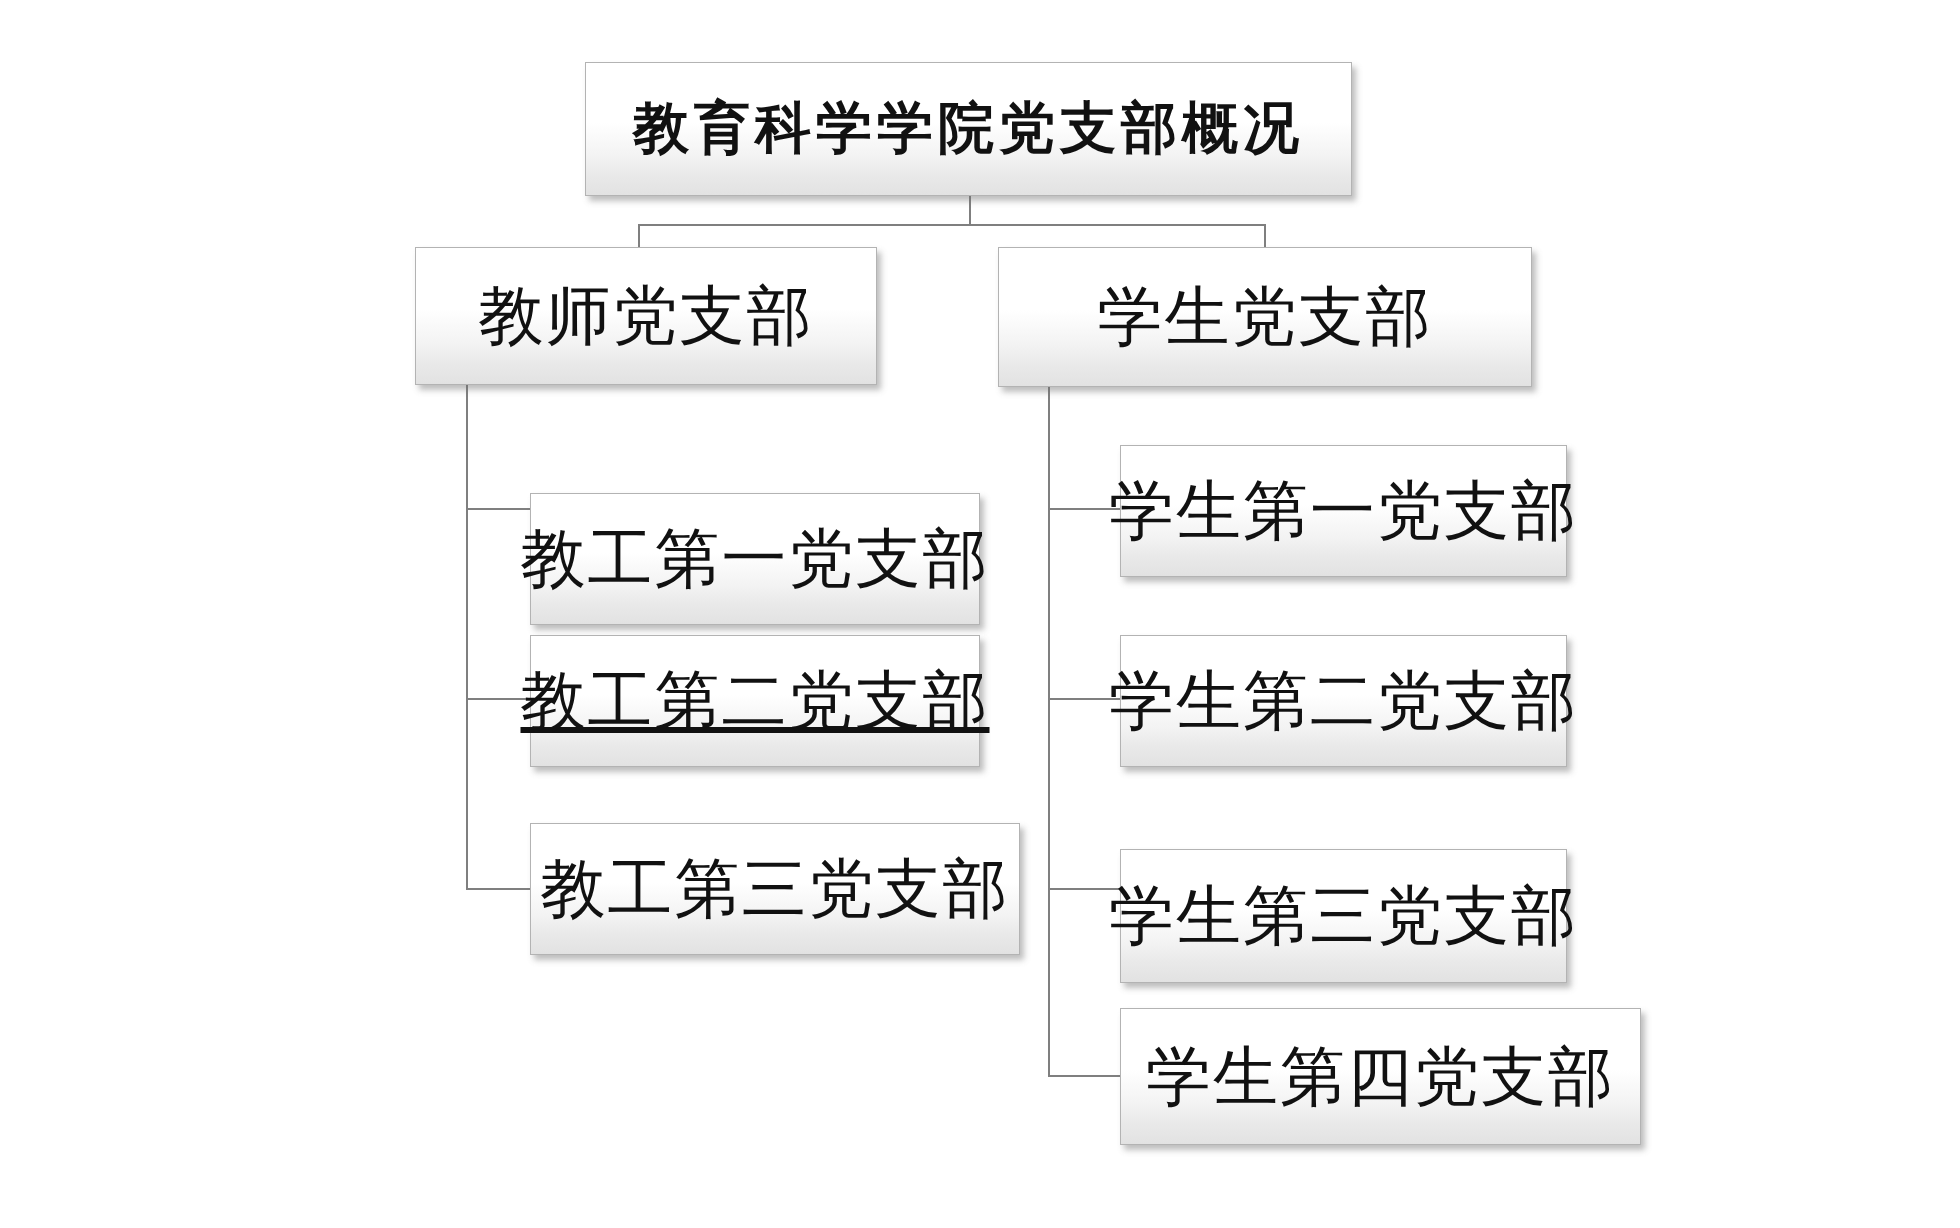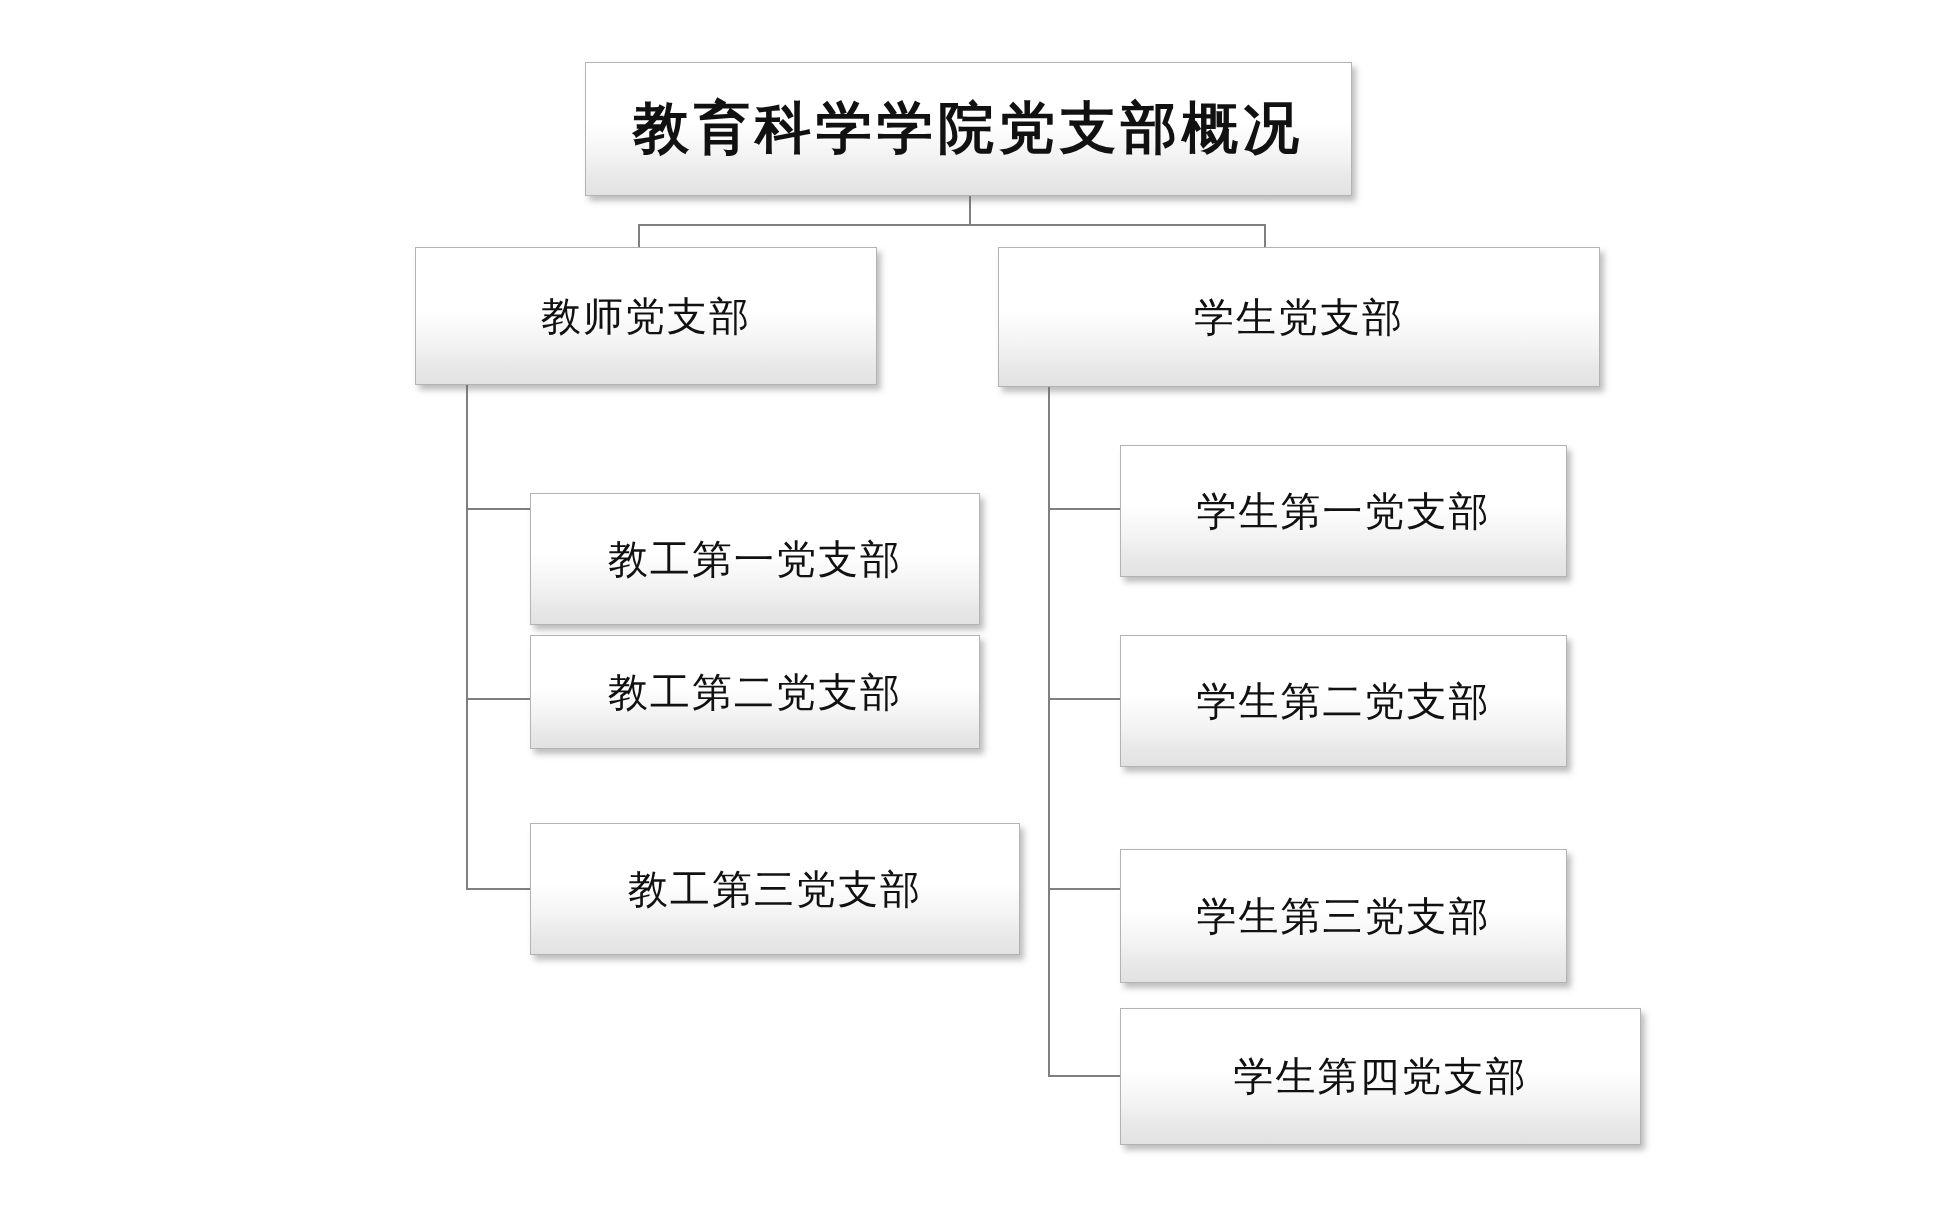--- a/index.html
+++ b/index.html
@@ -11,21 +11,21 @@
     overflow:hidden;
     padding-left:40px;
   }
   .node{
     position:absolute;
     display:flex;align-items:center;justify-content:center;
     border:1px solid #b3b3b3;
     background:linear-gradient(180deg,#ffffff 0%,#ffffff 45%,#f3f3f3 70%,#e9e9e9 85%,#e2e2e2 100%);
     box-shadow:4px 5px 6px rgba(110,110,110,0.45);
     color:#111111;
-    font-size:40px;
+    font-size:65px;
     letter-spacing:2px;
     white-space:nowrap;
     box-sizing:border-box;
     text-align:center;
   }
   .node.title{
     font-size:56px;
     font-weight:bold;
     letter-spacing:5px;
   }
@@ -51,25 +51,25 @@
   <div class="vline" style="left:1048px;top:386px;height:691px;"></div>
   <div class="hline" style="left:1048px;top:508px;width:72px;"></div>
   <div class="hline" style="left:1048px;top:698px;width:72px;"></div>
   <div class="hline" style="left:1048px;top:888px;width:72px;"></div>
   <div class="hline" style="left:1048px;top:1075px;width:72px;"></div>
 
   <div class="node title" style="left:585px;top:62px;width:767px;height:134px;">教育科学学院党支部概况</div>
 
   <div class="node" style="left:415px;top:247px;width:462px;height:138px;">教师党支部</div>
 
-  <div class="node" style="left:998px;top:247px;width:602px;height:140px;">学生党支部</div>
+  <div class="node" style="left:998px;top:247px;width:534px;height:140px;">学生党支部</div>
 
   <div class="node" style="left:530px;top:445px;width:450px;height:132px;margin-top:48px;">教工第一党支部</div>
 
-  <div class="node" style="left:530px;top:635px;width:450px;height:114px;">教工第二党支部</div>
+  <div class="node" style="left:530px;top:635px;width:450px;height:132px;text-decoration:underline;">教工第二党支部</div>
 
   <div class="node" style="left:530px;top:823px;width:490px;height:132px;">教工第三党支部</div>
 
   <div class="node" style="left:1120px;top:635px;width:447px;height:132px;">学生第二党支部</div>
 
   <div class="node" style="left:1120px;top:445px;width:447px;height:132px;">学生第一党支部</div>
 
   <div class="node" style="left:1120px;top:821px;width:447px;height:134px;margin-top:28px;">学生第三党支部</div>
 
   <div class="node" style="left:1120px;top:1008px;width:521px;height:137px;">学生第四党支部</div>

